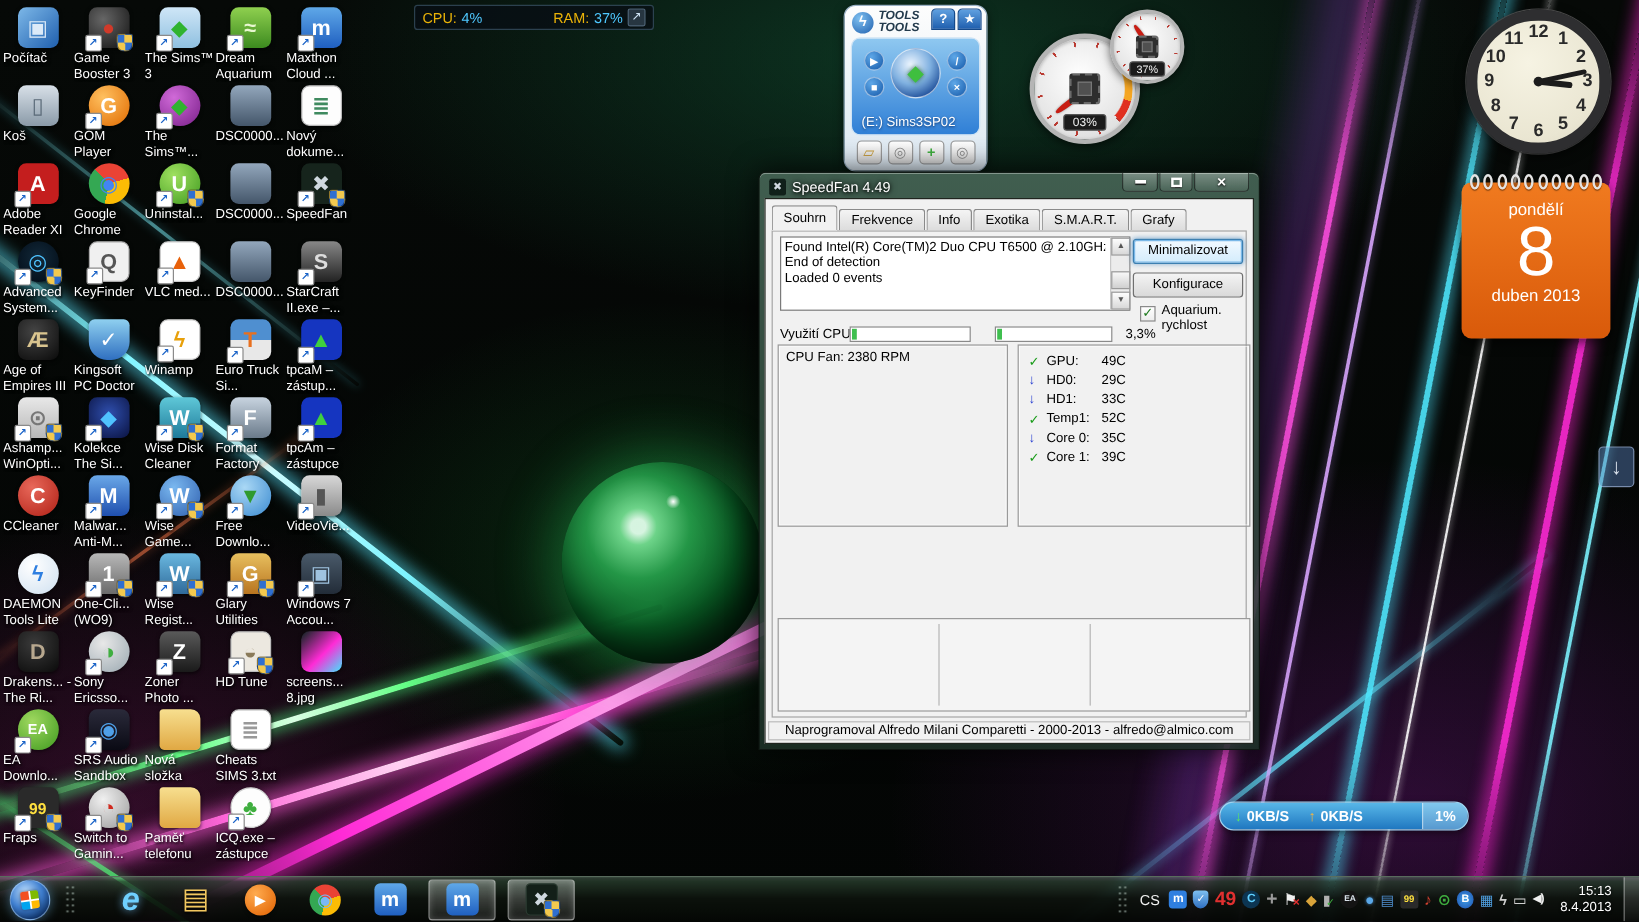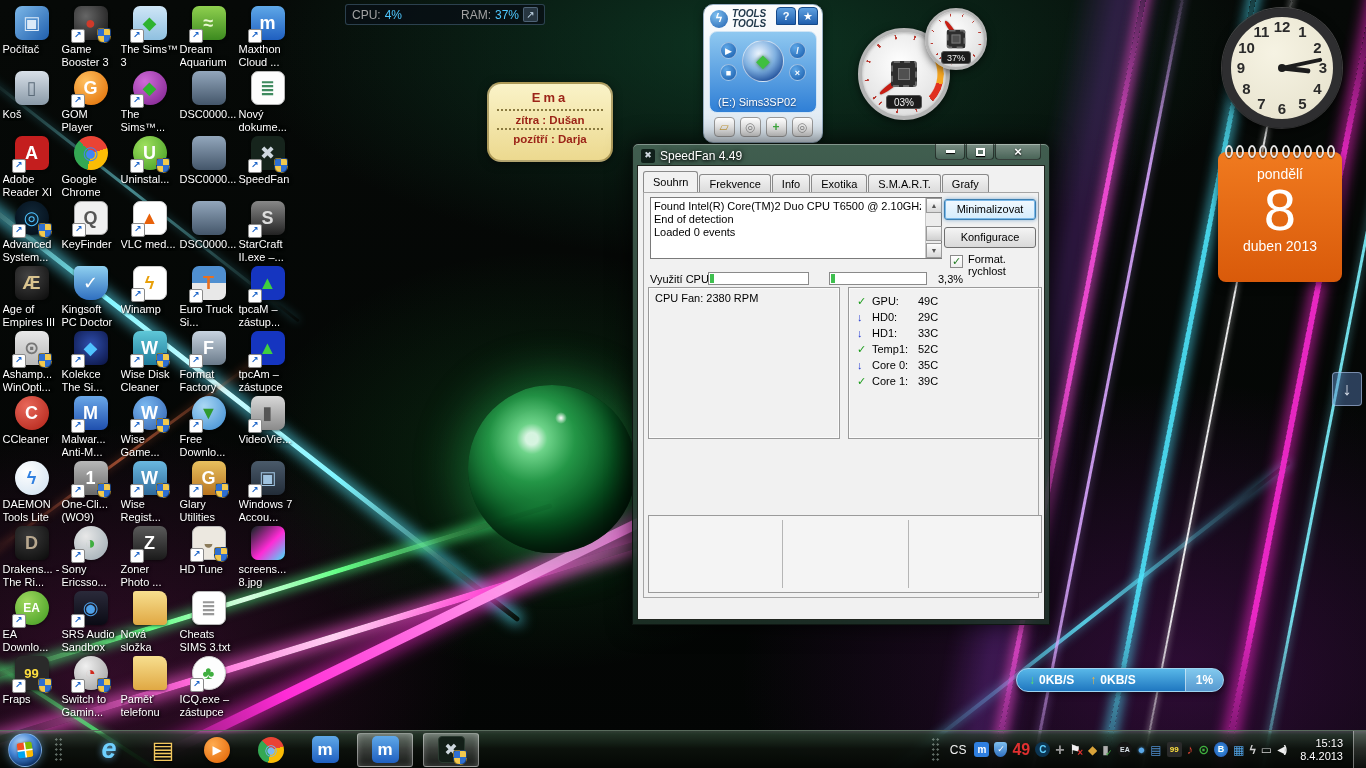--- a/index.html
+++ b/index.html
@@ -63,21 +63,21 @@
     content:""; position:absolute; right:-3px; bottom:-3px; width:12px; height:13px; border:1px solid rgba(0,0,0,.4);
     border-radius:3px 3px 45% 45%;
     background:conic-gradient(#f3c94e 0 25%, #2f6fd0 0 50%, #f3c94e 0 75%, #2f6fd0 0); }
   .dlabel { margin-top:3px; width:58px; font-size:11px; line-height:12.5px; text-align:left; color:#fff;
     text-shadow:1px 1px 2px rgba(0,0,0,.95), 0 0 4px rgba(0,0,0,.85); max-height:26px; overflow:hidden; }
 
   
   #topmeter { position:absolute; left:345px; top:4px; width:200px; height:21px; z-index:3;
     background:rgba(8,14,20,.78); border:1px solid rgba(100,140,170,.4); border-radius:3px;
     display:flex; align-items:center; padding:0 6px; gap:4px; font-size:12px; }
-  #topmeter .lab { color:#a3a3a3; }
+  #topmeter .lab { color:#eab308; }
   #topmeter .val { color:#4fc8ff; }
   #topmeter .sp { flex:1; }
   #topmeter .xbtn { width:15px; height:15px; background:rgba(70,90,110,.5); border:1px solid rgba(140,170,200,.4);
     border-radius:2px; color:#cfe4f5; font-size:10px; line-height:13px; text-align:center; }
 
   
   #note { position:absolute; left:487px; top:82px; width:126px; height:80px; z-index:3;
     background:linear-gradient(#faf3c8,#ecd98f); border:2px solid rgba(120,100,40,.55); border-radius:14px;
     box-shadow:0 2px 8px rgba(0,0,0,.5); padding:6px 8px 4px; color:#9c2418; text-align:center; }
   #note .ntitle { font-weight:bold; font-size:13px; letter-spacing:3px; padding-bottom:4px; }
@@ -513,25 +513,20 @@
 
   <div id="topmeter">
     <span class="lab">CPU:</span>
     <span class="val">4%</span>
     <span class="sp"></span>
     <span class="lab">RAM:</span>
     <span class="val">37%</span>
     <span class="xbtn">↗</span>
   </div>
 
-  <div id="note">
-    <div class="ntitle">Ema</div>
-    <div class="nrow">zítra : Dušan</div>
-    <div class="nrow">pozítří : Darja</div>
-  </div>
 
   <div id="daemon">
     <div class="dhead">
       <span class="dlogo">ϟ</span>
       <span class="dbrand">
         <span>TOOLS</span><br><span>TOOLS</span>
       </span>
     </div>
     <div class="dtabs">
       <span class="dtab">?</span>
@@ -650,21 +645,21 @@
             </div>
           <div class="vscroll">
             <span class="sarrow up">▲</span>
             <span class="sthumb"></span>
             <span class="sarrow down">▼</span>
           </div>
         </div>
         <div class="sfbtn focused">Minimalizovat</div>
         <div class="sfbtn normal">Konfigurace</div>
         <div class="sfcheck">✓</div>
-        <div class="sfchecklbl">Format. rychlost</div>
+        <div class="sfchecklbl">Aquarium. rychlost</div>
         <div class="usage-label">Využití CPU</div>
         <div class="pbar pbar1">
             <span class="pfill"></span>
           </div>
         <div class="pbar pbar2">
             <span class="pfill"></span>
           </div>
         <div class="usage-val">3,3%</div>
         <div class="groupbox gb1">
           <span>CPU Fan: 2380 RPM</span>
@@ -700,20 +695,21 @@
             <span class="s-icon" style="color:#1a9c1a">✓</span>
             <span class="s-name">Core 1:</span>
             <span class="s-val">39C</span>
           </div>
           </div>
         <div class="bottombox">
           <span class="vdiv vdiv1"></span>
           <span class="vdiv vdiv2"></span>
         </div>
       </div>
+      <div class="statusbar">Naprogramoval Alfredo Milani Comparetti - 2000-2013 - alfredo@almico.com</div>
     </div>
   </div>
 
   <div id="taskbar">
     <div id="start-orb">
         <span class="flag"></span>
       </div>
     <div class="grip"></div>
     <div id="task-apps">
 

